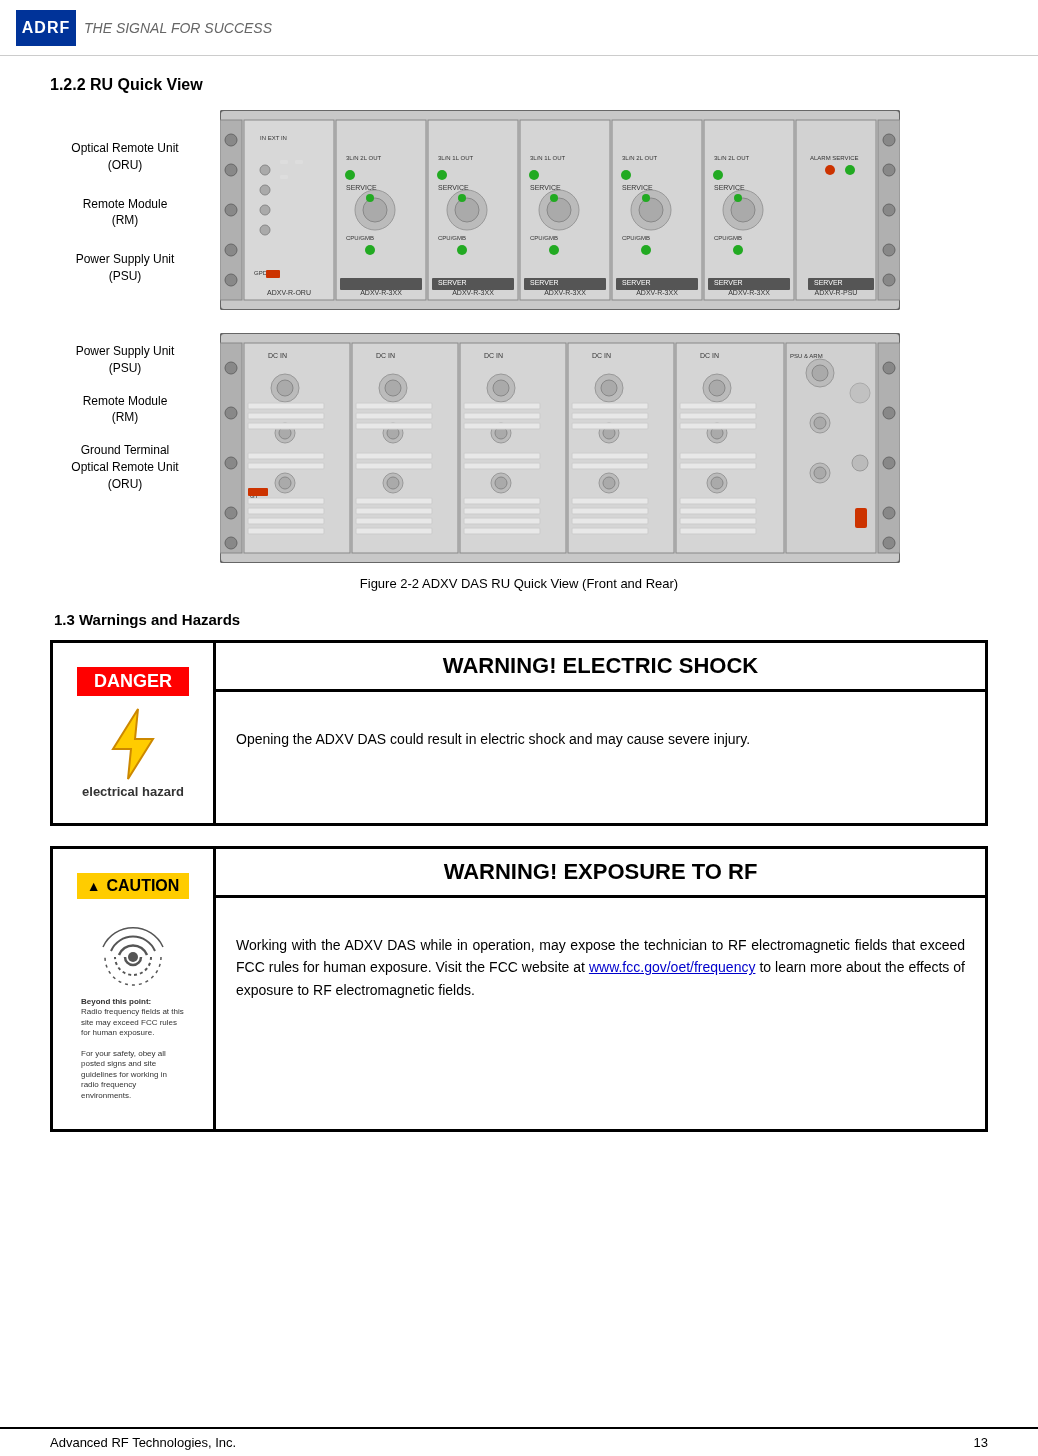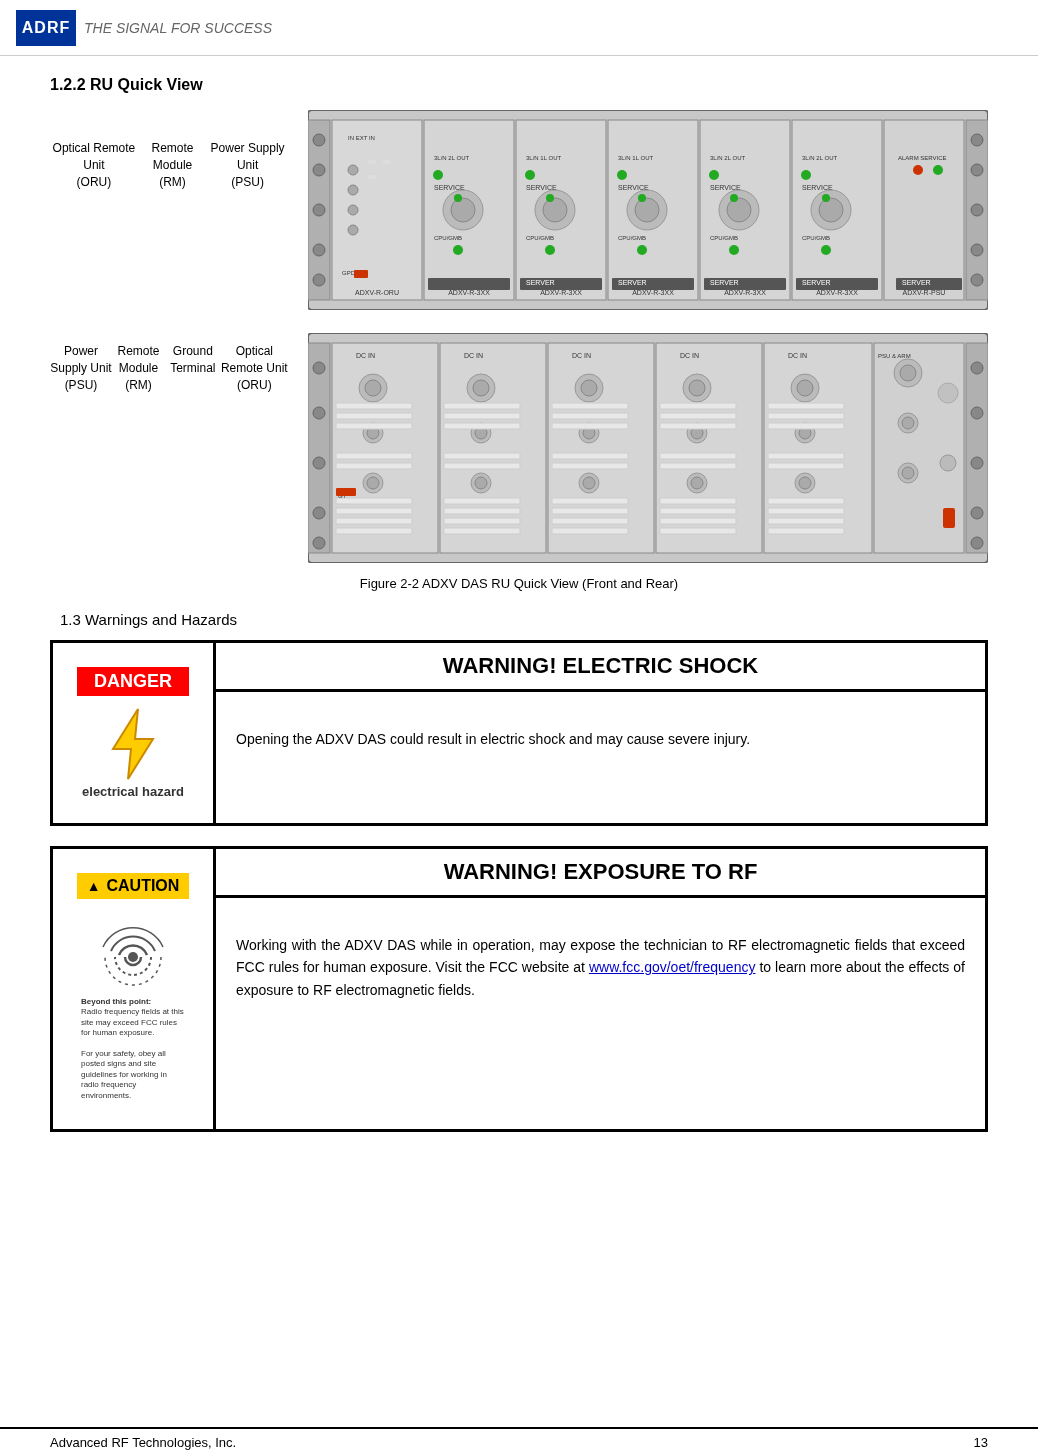--- a/index.html
+++ b/index.html
@@ -151,42 +151,42 @@
       display: flex;
       justify-content: space-between;
       align-items: center;
       padding: 6px 50px;
       font-size: 13px;
     }
 
     
     .sub-section-heading {
       font-size: 15px;
-      font-weight: normal;
-      margin: 16px 0 12px 10px;
+      font-weight: bold;
+      margin: 16px 0 12px 4px;
     }
 
     
     .figure-caption {
       text-align: center;
       font-size: 13px;
       margin: 8px 0 20px 0;
     }
 
     
     .diagram-svg-container {
       display: flex;
       gap: 20px;
       align-items: flex-start;
       margin-bottom: 10px;
     }
 
     .labels-column {
       display: flex;
-      flex-direction: row;
+      flex-direction: column;
       justify-content: space-around;
       text-align: right;
       font-size: 12px;
       line-height: 1.4;
       min-width: 150px;
     }
 
     .label-item {
       margin-bottom: 8px;
       text-align: center;
@@ -340,21 +340,21 @@
 
   <div class="diagram-svg-container" style="margin-top:20px;">
 
     <div class="labels-column" style="padding-top:10px;">
       <div class="label-item" style="margin-bottom:16px;">
         <span>Power Supply Unit<br>(PSU)</span>
       </div>
       <div class="label-item" style="margin-bottom:16px;">
         <span>Remote Module<br>(RM)</span>
       </div>
-      <div class="label-item" style="margin-bottom:12px;">
+      <div class="label-item" style="margin-bottom:0;">
         <span>Ground Terminal</span>
       </div>
       <div class="label-item">
         <span>Optical Remote Unit<br>(ORU)</span>
       </div>
     </div>
 
     <div class="rack-svg">
       <svg width="680" height="230" viewBox="0 0 680 230" xmlns="http://www.w3.org/2000/svg">
 

